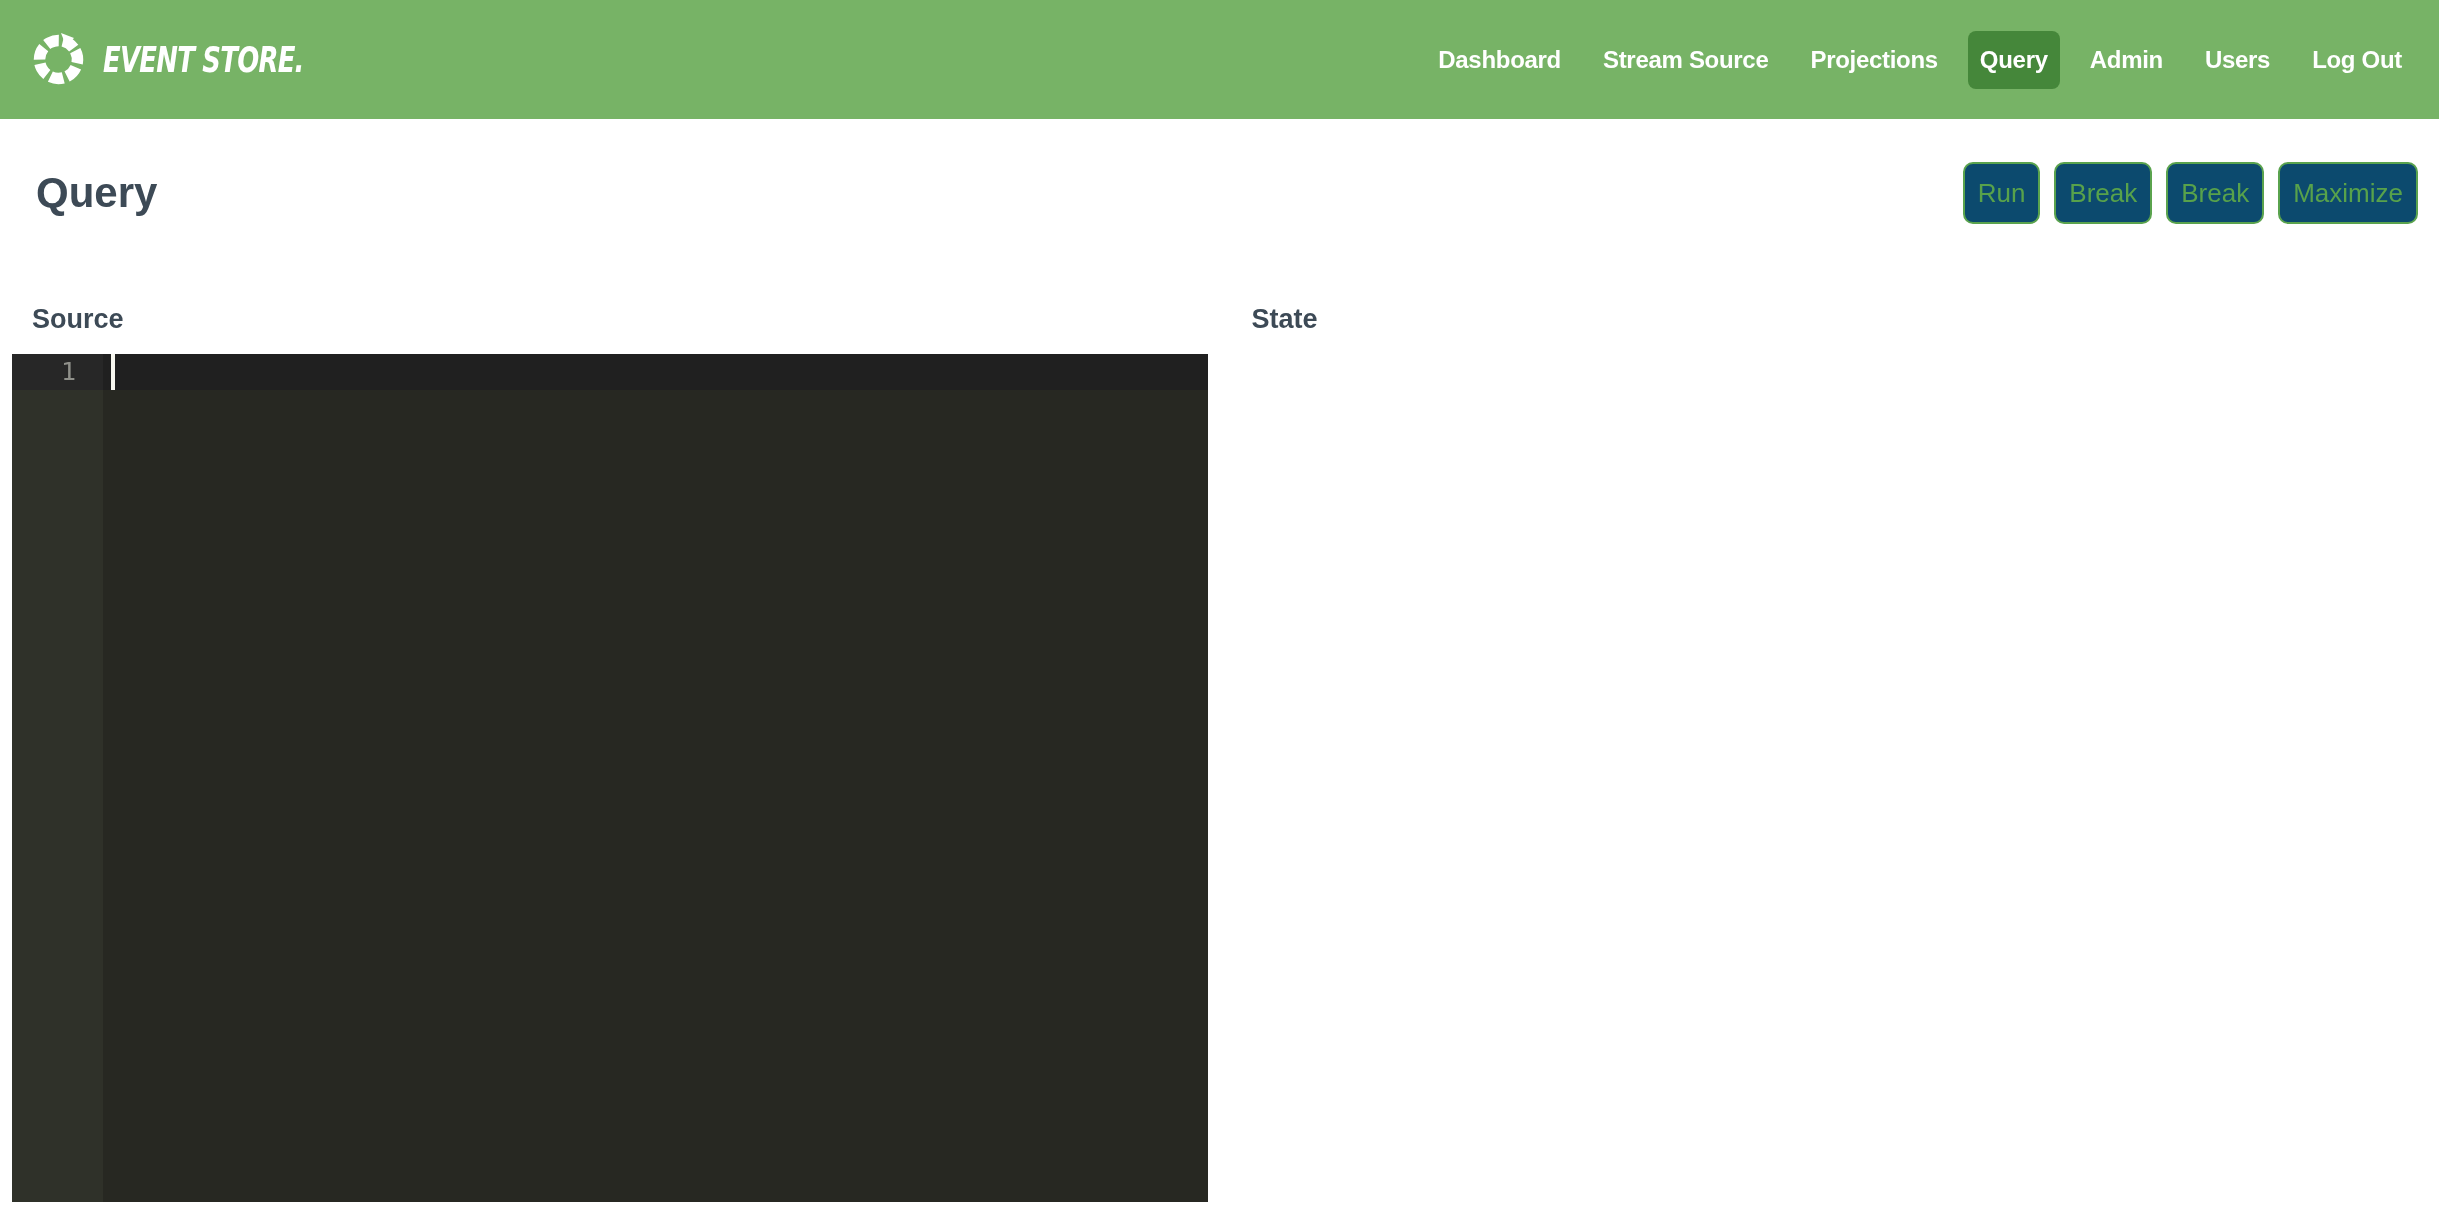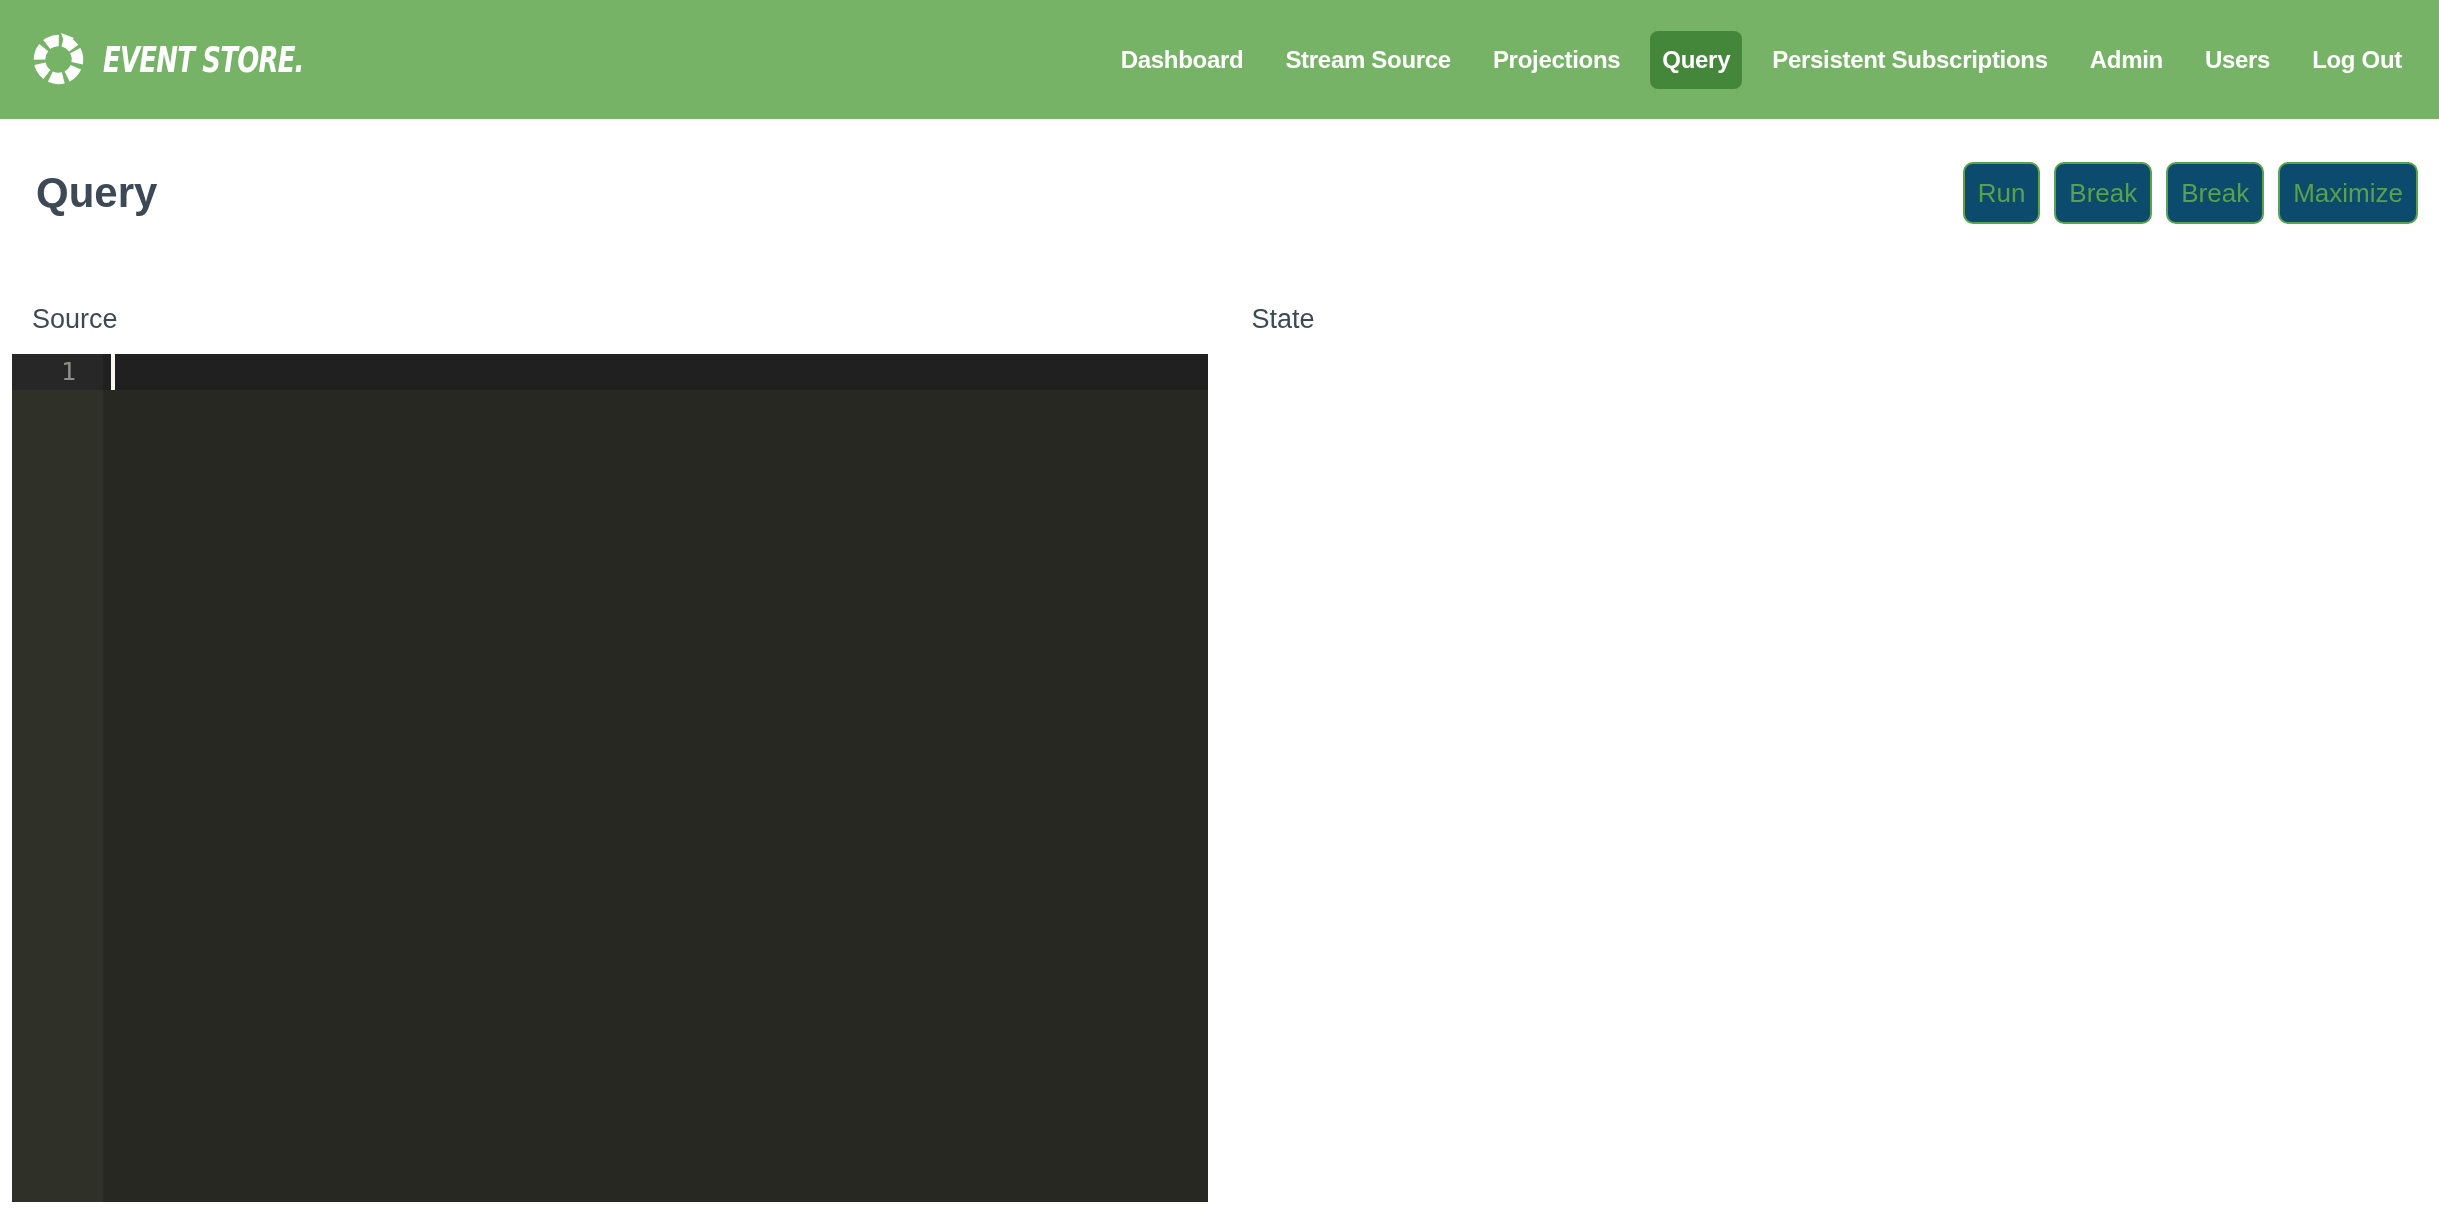--- a/index.html
+++ b/index.html
@@ -93,21 +93,21 @@
     margin-top: 80px;
   }
   .panel-col {
     width: 50%;
     padding: 0 12px;
   }
   .panel-label {
     margin: 0 0 20px 0;
     padding-left: 20px;
     font-size: 27px;
-    font-weight: 400;
+    font-weight: 700;
     color: #3d4a56;
     line-height: 30px;
   }
 
   
   .editor {
     position: relative;
     height: 848px;
     background: #272822;
     display: flex;
@@ -161,21 +161,20 @@
       <circle cx="28.5" cy="28.5" r="19" fill="none" stroke="#ffffff" stroke-width="11.5" stroke-dasharray="13 4.1" transform="rotate(-28 28.5 28.5)"></circle>
       <path d="M31 2 L44 7 L36 15 Z" fill="#ffffff"></path>
     </svg>
     <span class="brand-text">EVENT STORE.</span>
   </div>
   <ul class="nav-items">
     <li class="nav-item">Dashboard</li>
     <li class="nav-item">Stream Source</li>
     <li class="nav-item">Projections</li>
     <li class="nav-item active">Query</li>
-    <li class="nav-item">Persistent Subscriptions</li>
     <li class="nav-item">Admin</li>
     <li class="nav-item">Users</li>
     <li class="nav-item">Log Out</li>
   </ul>
 </nav>
 
 <header class="page-header">
   <h1 class="page-title">Query</h1>
   <div class="toolbar">
     <button class="btn">Run</button>

